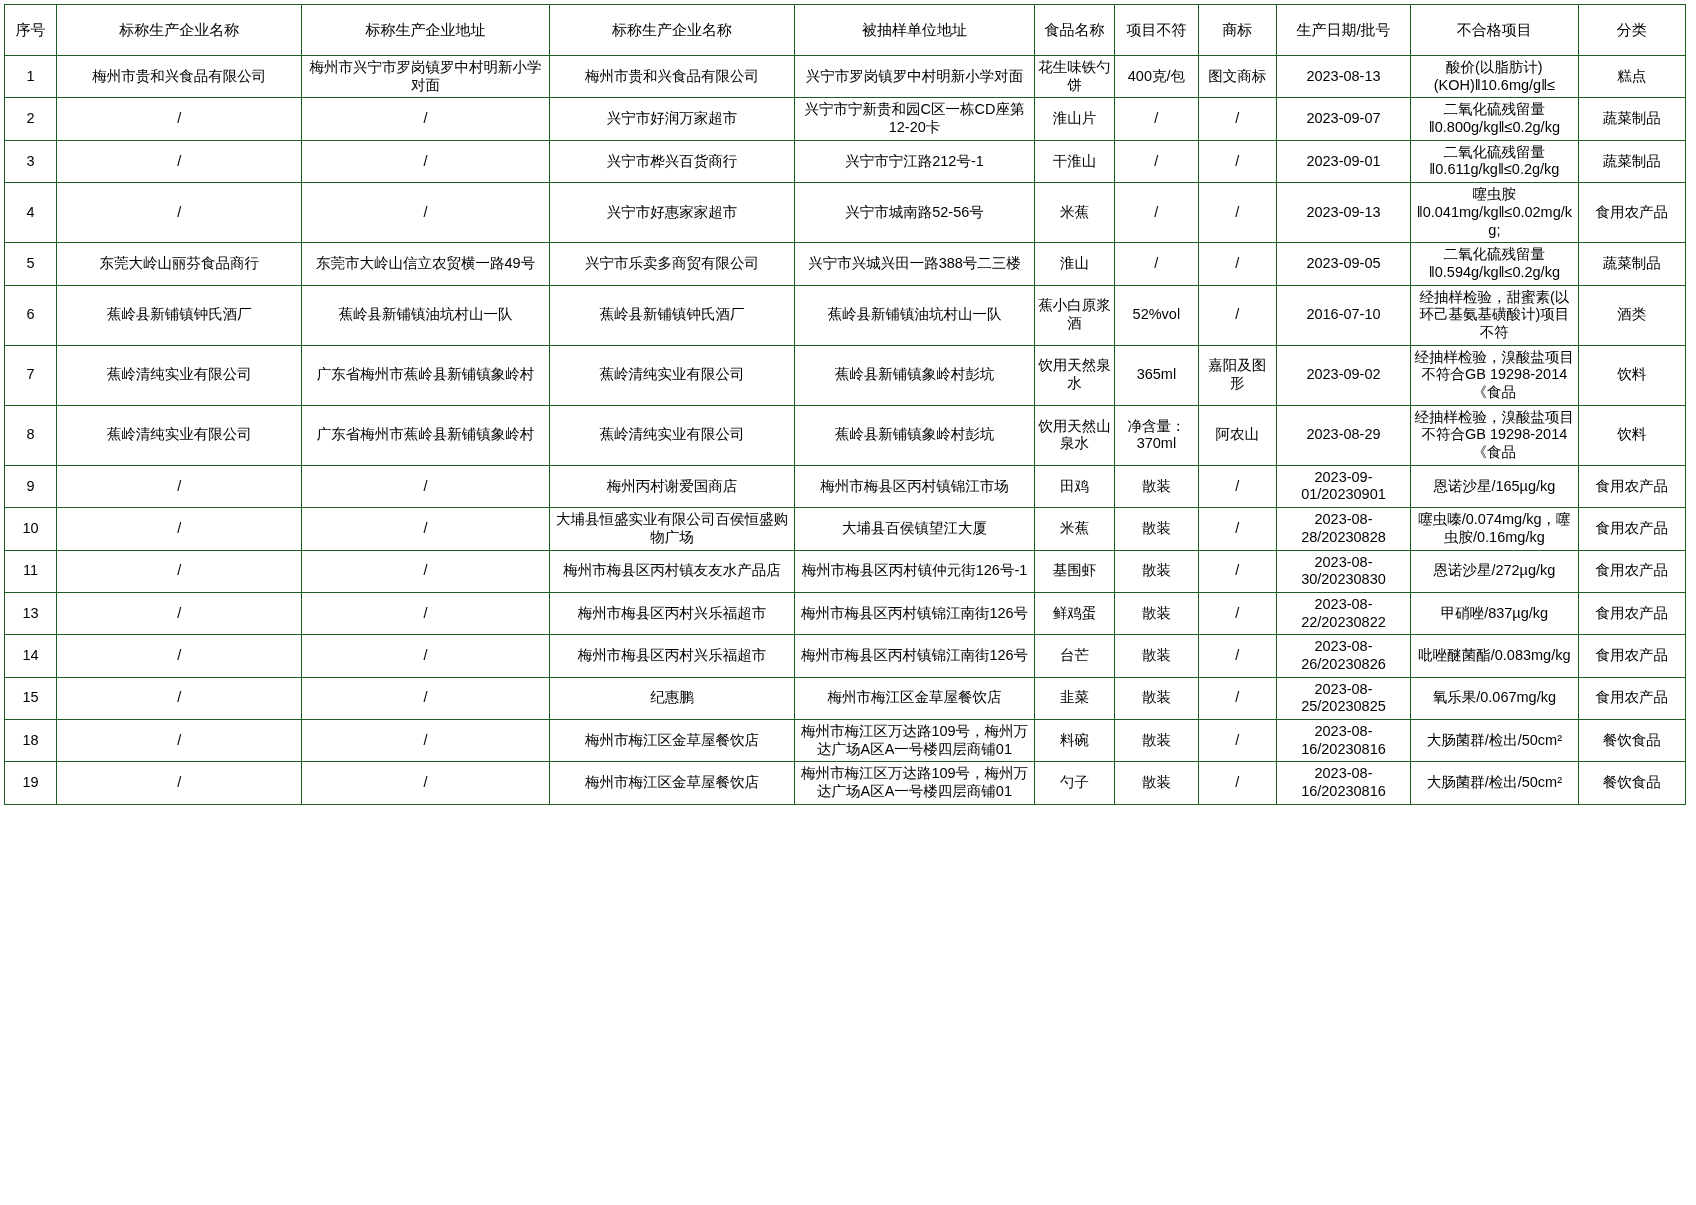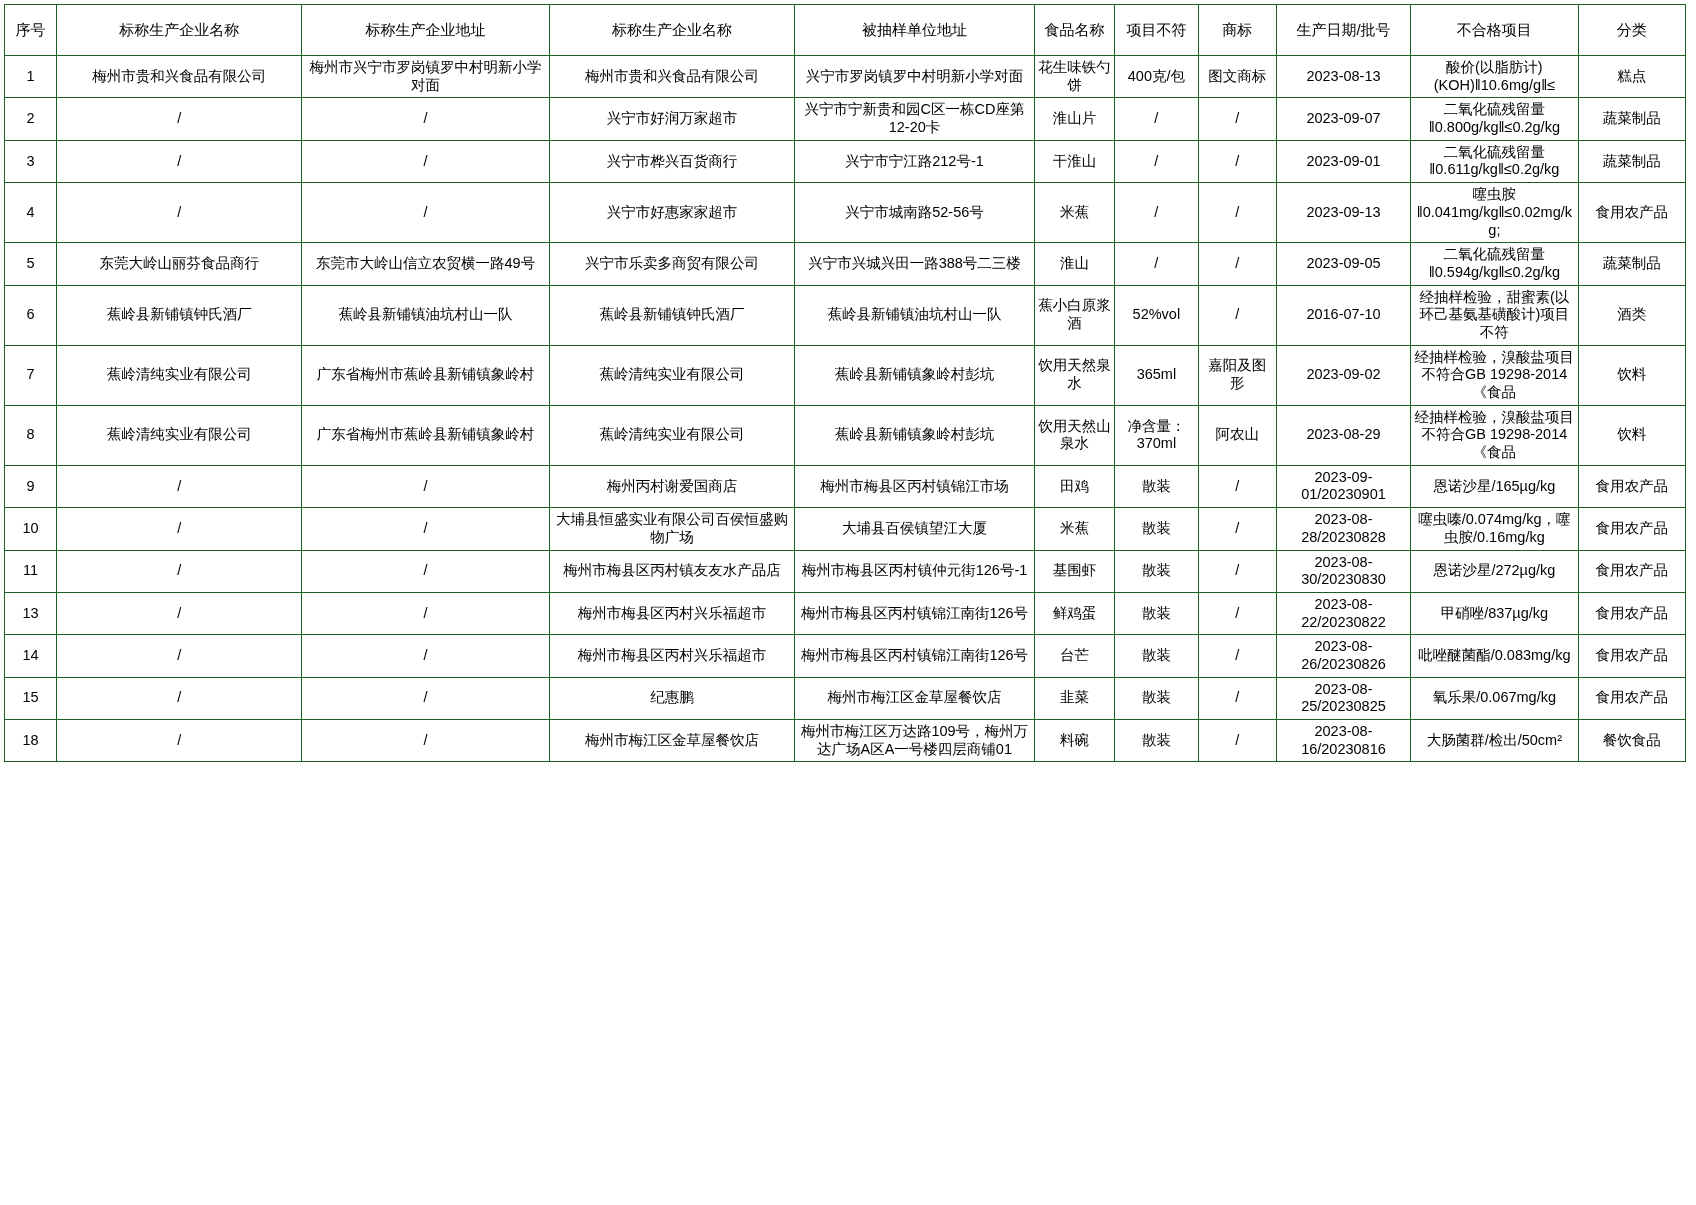--- a/index.html
+++ b/index.html
@@ -303,15 +303,28 @@
         <td>梅州市梅江区金草屋餐饮店</td>
         <td class="small">梅州市梅江区万达路109号，梅州万达广场A区A一号楼四层商铺01</td>
         <td>料碗</td>
         <td class="small">散装</td>
         <td class="small">/</td>
         <td class="small">2023-08-16/20230816</td>
         <td class="small">大肠菌群/检出/50cm²</td>
         <td>餐饮食品</td>
       </tr>
 
+      <tr>
+        <td class="idx">19</td>
+        <td class="slash">/</td>
+        <td class="slash">/</td>
+        <td>梅州市梅江区金草屋餐饮店</td>
+        <td class="small">梅州市梅江区万达路109号，梅州万达广场A区A一号楼四层商铺01</td>
+        <td>勺子</td>
+        <td class="small">散装</td>
+        <td class="small">/</td>
+        <td class="small">2023-08-16/20230816</td>
+        <td class="small">大肠菌群/检出/50cm²</td>
+        <td>餐饮食品</td>
+      </tr>
     </tbody>
   </table>
 </div>
 
 </body></html>

